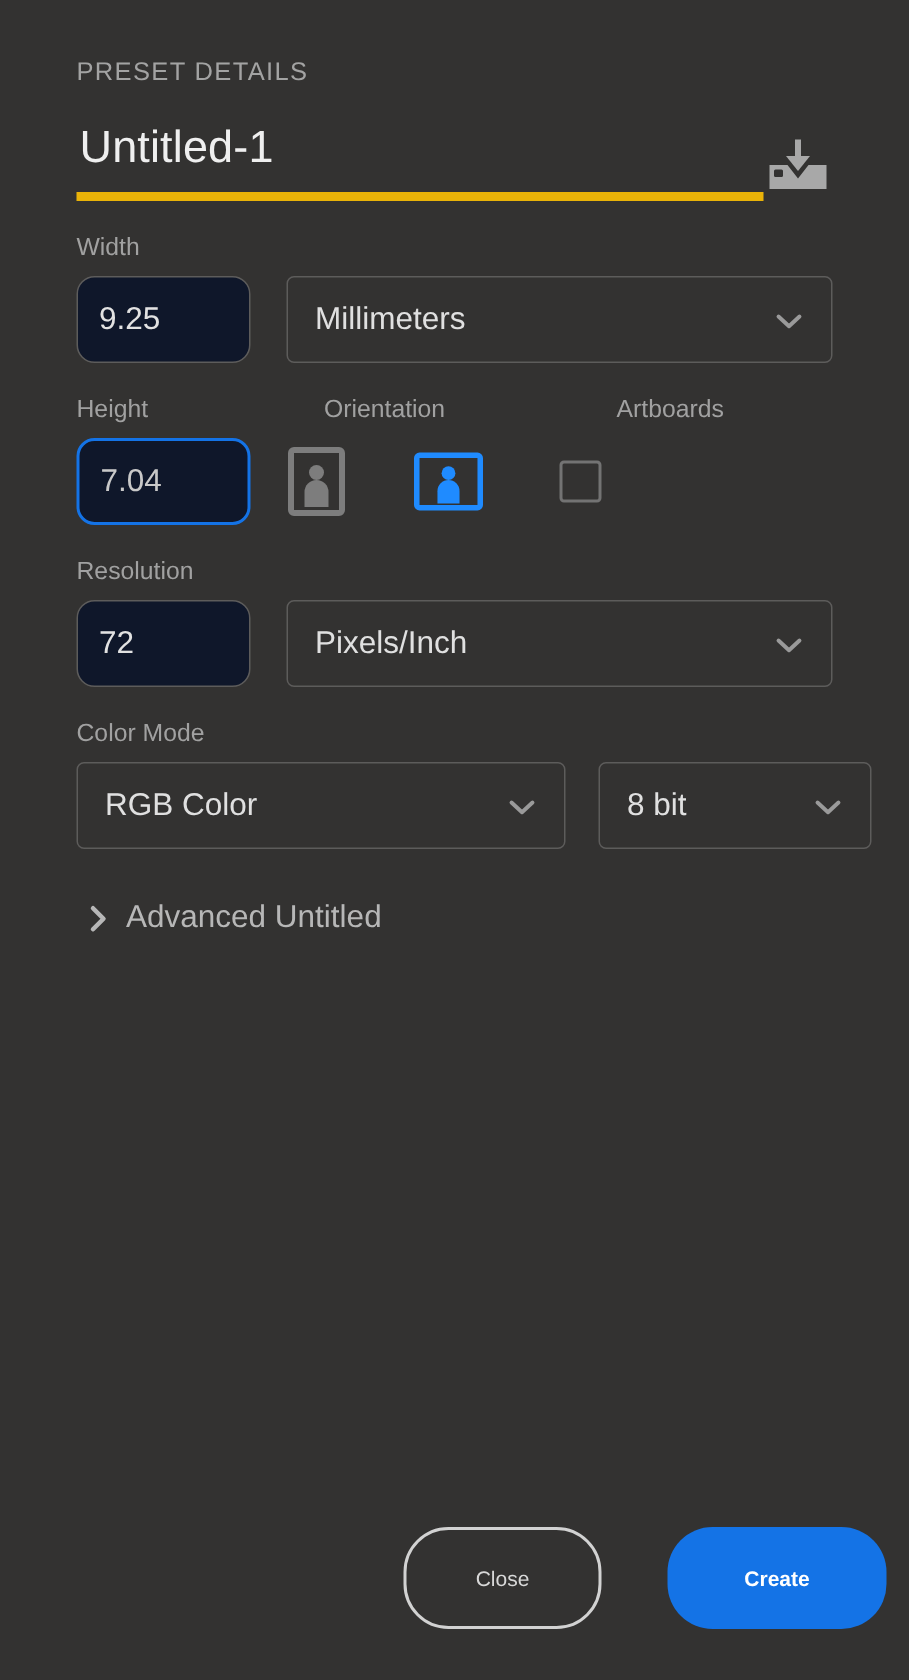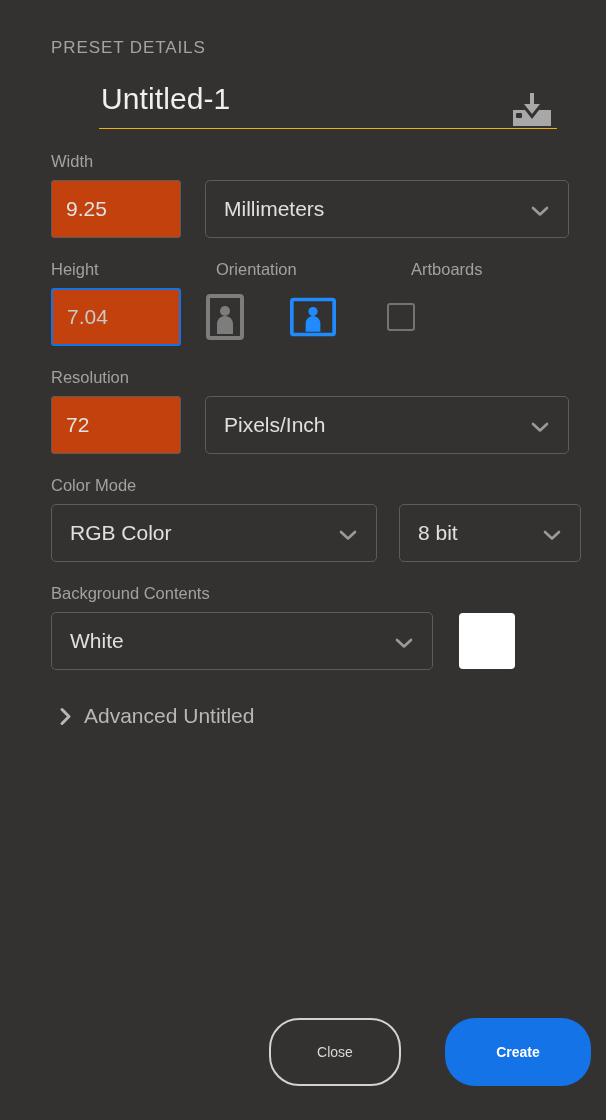--- a/index.html
+++ b/index.html
@@ -44,29 +44,28 @@
     justify-content: space-between;
   }
   .name-field-wrap {
     width: 464px;
     position: relative;
   }
   .name-input {
     width: 100%;
     background: transparent;
     border: none;
-    border-bottom: 1px solid #eab308;
+    border-bottom: 6px solid #eab308;
     outline: none;
     color: #efefef;
     font-family: "Liberation Sans", sans-serif;
     font-size: 30px;
     font-weight: 300;
     padding: 0 0 12px 2px;
     letter-spacing: 0.1px;
-    margin-left: 48px;
   }
   .save-preset-icon {
     margin-top: 8px;
     margin-right: 30px;
     width: 46px;
     height: 40px;
     cursor: pointer;
     flex: 0 0 auto;
   }
 
@@ -78,25 +77,25 @@
     font-weight: 400;
   }
   .group { margin-top: 22px; }
 
   .row {
     display: flex;
     align-items: flex-start;
   }
 
   .num-input {
-    width: 130px;
+    width: 116px;
     height: 58px;
-    background: #c2410c;
+    background: #0f172a;
     border: 1px solid #5d5c5b;
-    border-radius: 3px;
+    border-radius: 12px;
     color: #e2e2e2;
     font-family: "Liberation Sans", sans-serif;
     font-size: 21px;
     font-weight: 300;
     padding: 0 14px;
     outline: none;
   }
   .num-input.focused {
     border: 2px solid #1473e6;
     color: #c9c9c9;
@@ -342,34 +341,20 @@
         <span class="sel-value">8 bit</span>
         <span class="chev">
           <svg viewBox="0 0 20 12" width="20" height="12" aria-hidden="true">
             <path d="M3 3 L10 9.5 L17 3" stroke="#9a9a9a" stroke-width="2.6" fill="none" stroke-linecap="round" stroke-linejoin="round"></path>
           </svg>
         </span>
       </div>
     </div>
   </div>
 
-  <div class="group">
-    <div class="field-label">Background Contents</div>
-    <div class="bg-row">
-      <div class="select sel-bg">
-        <span class="sel-value">White</span>
-        <span class="chev">
-          <svg viewBox="0 0 20 12" width="20" height="12" aria-hidden="true">
-            <path d="M3 3 L10 9.5 L17 3" stroke="#9a9a9a" stroke-width="2.6" fill="none" stroke-linecap="round" stroke-linejoin="round"></path>
-          </svg>
-        </span>
-      </div>
-      <div class="swatch"></div>
-    </div>
-  </div>
 
   <div class="advanced">
     <span class="chev-right">
       <svg viewBox="0 0 13 19" width="13" height="19" aria-hidden="true">
         <path d="M3 2.5 L10 9.5 L3 16.5" stroke="#b7b7b7" stroke-width="3" fill="none" stroke-linecap="round" stroke-linejoin="round"></path>
       </svg>
     </span>
     <span class="adv-label">Advanced Untitled</span>
   </div>
 

